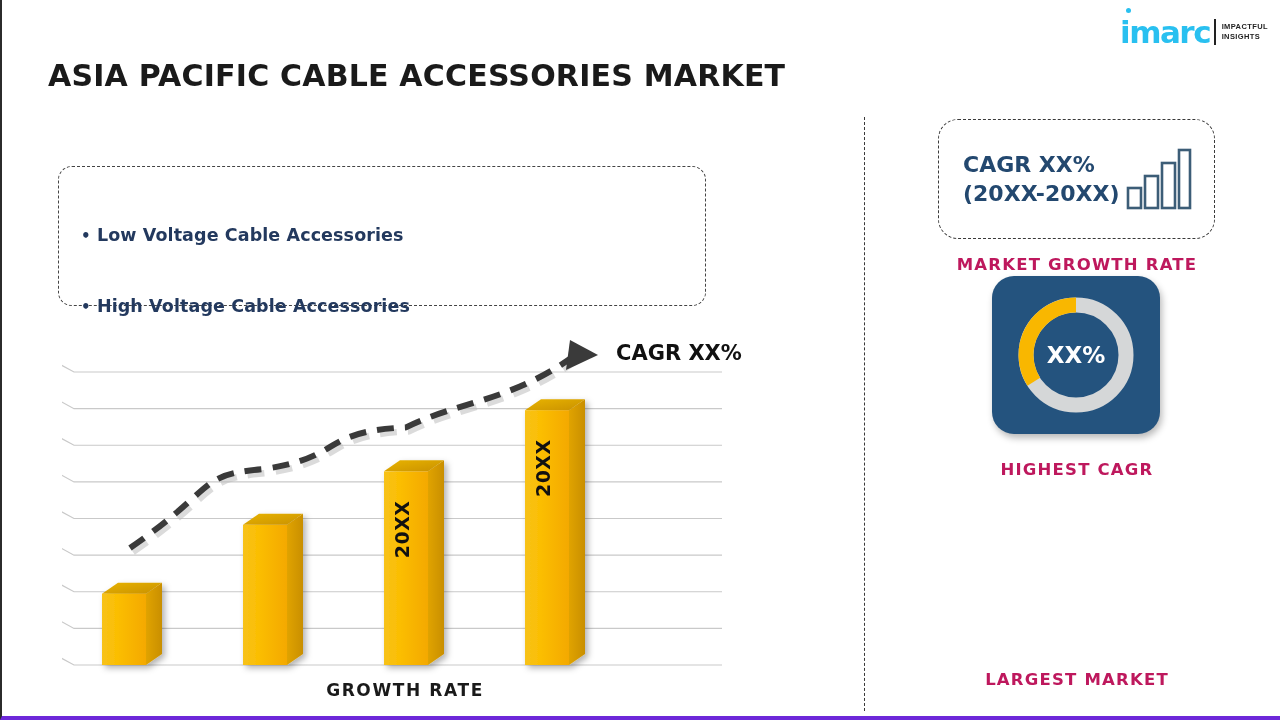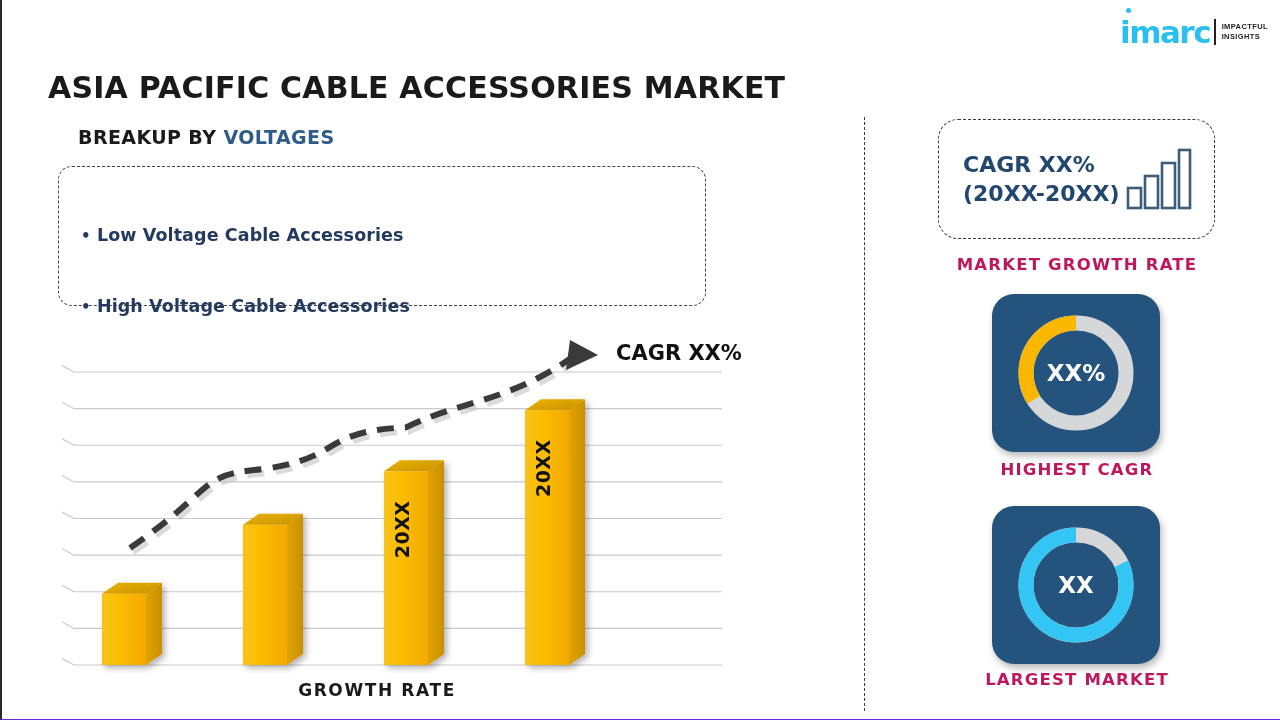--- a/index.html
+++ b/index.html
@@ -6,63 +6,63 @@
   body{
     width:1280px;height:720px;
     background:#ffffff;
     font-family:"Liberation Sans", sans-serif;
     overflow:hidden;
     position:relative;
   }
   #page{
     position:absolute;inset:0;
     border-left:2px solid #2b2b2b;
-    border-bottom:1px solid #6d28d9;
+    border-bottom:4px solid #6d28d9;
     box-sizing:border-box;
     background:#fff;
   }
 
   
   #logo{position:absolute;left:1118px;top:12px;width:148px;height:40px;display:flex;align-items:center;}
   #logo .word{position:relative;font-size:31px;line-height:31px;font-weight:bold;color:#29C0F0;letter-spacing:-1.5px;font-family:"DejaVu Sans",sans-serif;}
   #logo .dot{position:absolute;left:6px;top:-9px;width:5px;height:5px;border-radius:50%;background:#29C0F0;}
   #logo .bar{width:2px;height:26px;background:#222;margin:0 6px 0 4px;}
   #logo .tag{font-size:7.5px;line-height:10px;font-weight:bold;color:#222;letter-spacing:.4px;}
 
   
-  #title{position:absolute;left:46px;top:70px;font-size:30px;font-weight:bold;color:#1a1a1a;letter-spacing:.2px;font-family:"DejaVu Sans",sans-serif;white-space:nowrap;}
+  #title{position:absolute;left:46px;top:58px;font-size:30px;font-weight:bold;color:#1a1a1a;letter-spacing:.2px;font-family:"DejaVu Sans",sans-serif;white-space:nowrap;}
   #subtitle{position:absolute;left:76px;top:126px;font-size:19px;font-weight:bold;color:#1a1a1a;letter-spacing:.4px;font-family:"DejaVu Sans",sans-serif;white-space:nowrap;}
   #subtitle .hl{color:#2E5C8A;}
 
   
   #bulletbox{position:absolute;left:56px;top:166px;width:648px;height:140px;border:1.6px dashed #444;border-radius:14px;box-sizing:border-box;padding:14px 22px;}
   .bullet{font-size:17.5px;font-weight:bold;color:#23395E;line-height:30.5px;letter-spacing:.1px;font-family:"DejaVu Sans",sans-serif;white-space:nowrap;margin-top:39px;}
   .bullet .b{font-size:15px;}
 
   
   #divider{position:absolute;left:862px;top:117px;width:0;height:594px;border-left:1.6px dashed #3a3a3a;}
 
   
   #chart{position:absolute;left:60px;top:330px;width:690px;height:360px;}
   #chart svg{display:block;}
   .barlabel{font-family:"DejaVu Sans",sans-serif;font-size:19px;font-weight:bold;fill:#111;letter-spacing:.5px;}
   #cagrline-label{position:absolute;left:614px;top:341px;font-size:21px;font-weight:bold;color:#111;font-family:"DejaVu Sans",sans-serif;white-space:nowrap;}
-  #xaxis-label{position:absolute;left:0;top:680px;width:750px;text-align:center;font-size:17px;font-weight:bold;color:#1a1a1a;letter-spacing:1.6px;font-family:"DejaVu Sans",sans-serif;}
+  #xaxis-label{position:absolute;left:0;top:680px;width:750px;text-align:center;font-size:17px;font-weight:bold;color:#1a1a1a;letter-spacing:1.6px;font-family:"DejaVu Sans",sans-serif;padding-left:28px;}
 
   
   #cagrcard{position:absolute;left:936px;top:119px;width:277px;height:120px;border:1.6px dashed #3a3a3a;border-radius:20px;box-sizing:border-box;display:flex;align-items:center;}
   #cagrcard .txt{margin-left:24px;font-size:22px;font-weight:bold;color:#23486F;line-height:29px;font-family:"DejaVu Sans",sans-serif;white-space:nowrap;}
   #cagrcard .mini{margin-left:6px;margin-top:4px;}
   .rlabel{position:absolute;width:340px;left:905px;text-align:center;font-size:16.5px;font-weight:bold;color:#be185d;letter-spacing:1.2px;font-family:"DejaVu Sans",sans-serif;}
   #lbl-growth{top:255px;}
   #lbl-cagr{top:460px;}
   #lbl-market{top:670px;}
 
   .donutcard{position:absolute;left:990px;width:168px;height:158px;border-radius:22px;box-shadow:2px 4px 7px rgba(0,0,0,.28);}
-  #card-cagr{top:294px;}
+  #card-cagr{top:276px;}
   #card-market{top:506px;}
   .donutcard .ctr{position:absolute;left:0;right:0;top:50%;transform:translateY(-50%);text-align:center;font-size:23px;font-weight:bold;color:#fff;font-family:"DejaVu Sans",sans-serif;pointer-events:none;}
   .donutcard svg{position:absolute;left:50%;top:50%;transform:translate(-50%,-50%);}
 </style>
 </head>
 <body>
 
 <div id="page">
 
   <div id="logo">
@@ -72,23 +72,20 @@
     </span>
     <span class="bar"></span>
     <span class="tag">
       <div>IMPACTFUL</div>
       <div>INSIGHTS</div>
     </span>
   </div>
 
   <div id="title">ASIA PACIFIC CABLE ACCESSORIES MARKET</div>
 
-  <div id="subtitle">
-    <span>BREAKUP BY </span><span class="hl">VOLTAGES</span>
-  </div>
 
   <div id="bulletbox">
     <div class="bullet">
       <span class="b">•</span>
       <span>Low Voltage Cable Accessories</span>
     </div>
     <div class="bullet">
       <span class="b">•</span>
       <span>High Voltage Cable Accessories</span>
     </div>
@@ -174,22 +171,15 @@
 
   <div class="donutcard" id="card-cagr" style="background: rgb(36, 83, 126);">
     <svg width="130" height="130" viewBox="0 0 130 130">
       <circle cx="65" cy="65" r="50" fill="none" stroke="#D5D7D8" stroke-width="15"></circle>
       <path id="arc1" fill="none" stroke="#F9B700" stroke-width="15" d="M 65 15 A 50 50 0 0 0 22.78 91.79"></path>
     </svg>
     <div class="ctr">XX%</div>
   </div>
   <div class="rlabel" id="lbl-cagr">HIGHEST CAGR</div>
 
-  <div class="donutcard" id="card-market" style="background: rgb(36, 83, 126);">
-    <svg width="130" height="130" viewBox="0 0 130 130">
-      <circle cx="65" cy="65" r="50" fill="none" stroke="#D5D7D8" stroke-width="15"></circle>
-      <path id="arc2" fill="none" stroke="#33C5F3" stroke-width="15" d="M 65 15 A 50 50 0 1 0 110.24 43.71"></path>
-    </svg>
-    <div class="ctr">XX</div>
-  </div>
   <div class="rlabel" id="lbl-market">LARGEST MARKET</div>
 
 </div>
 
 </body></html>

